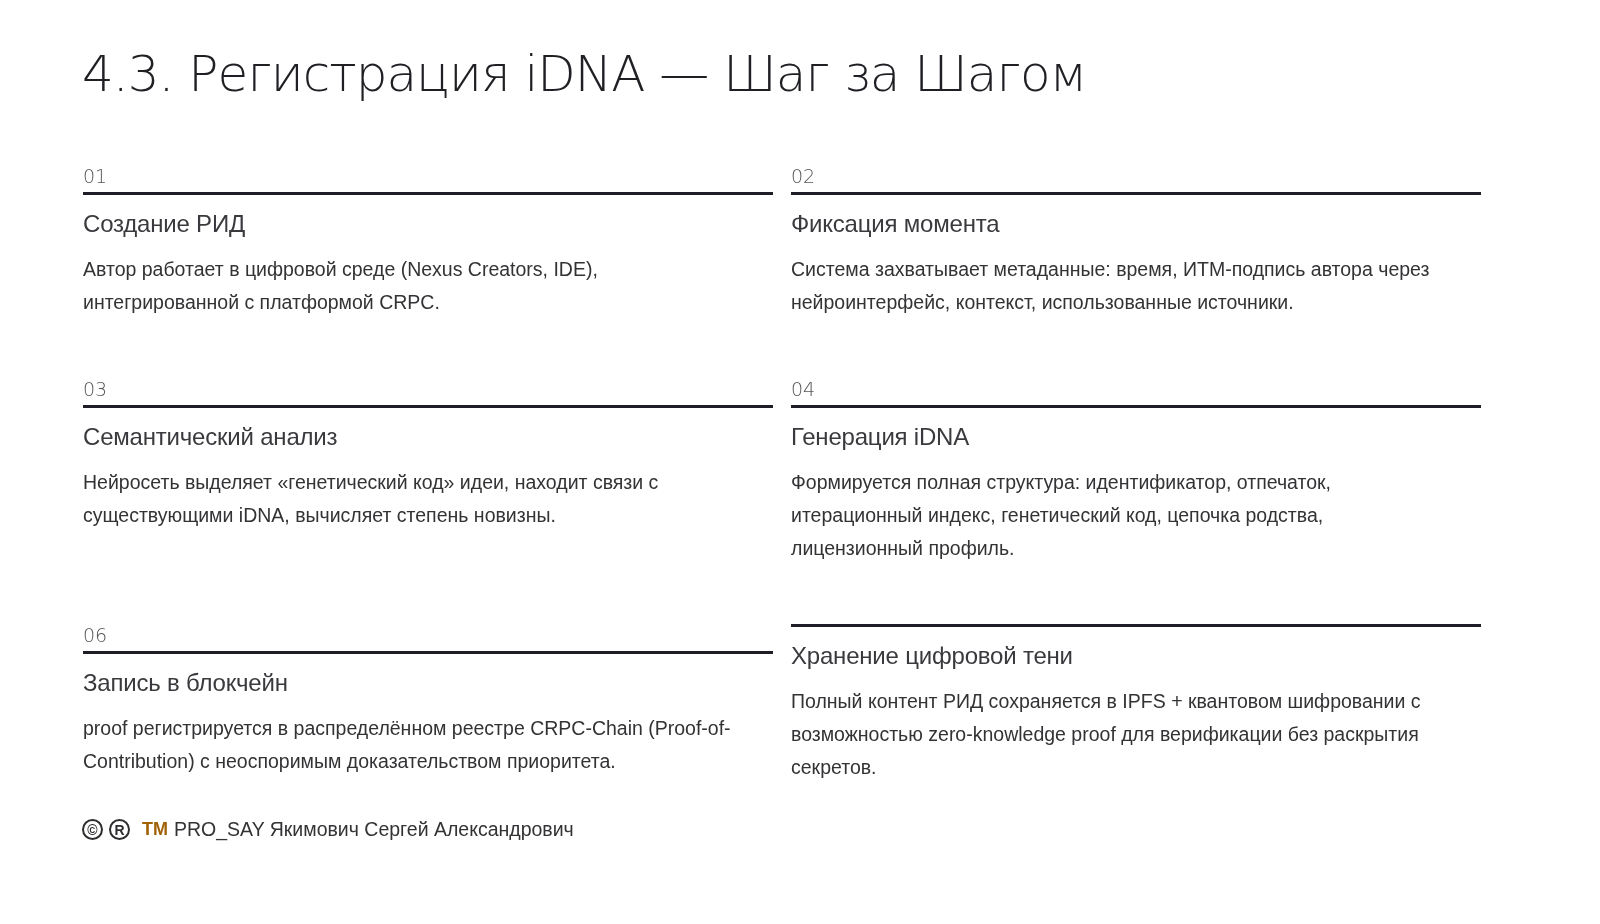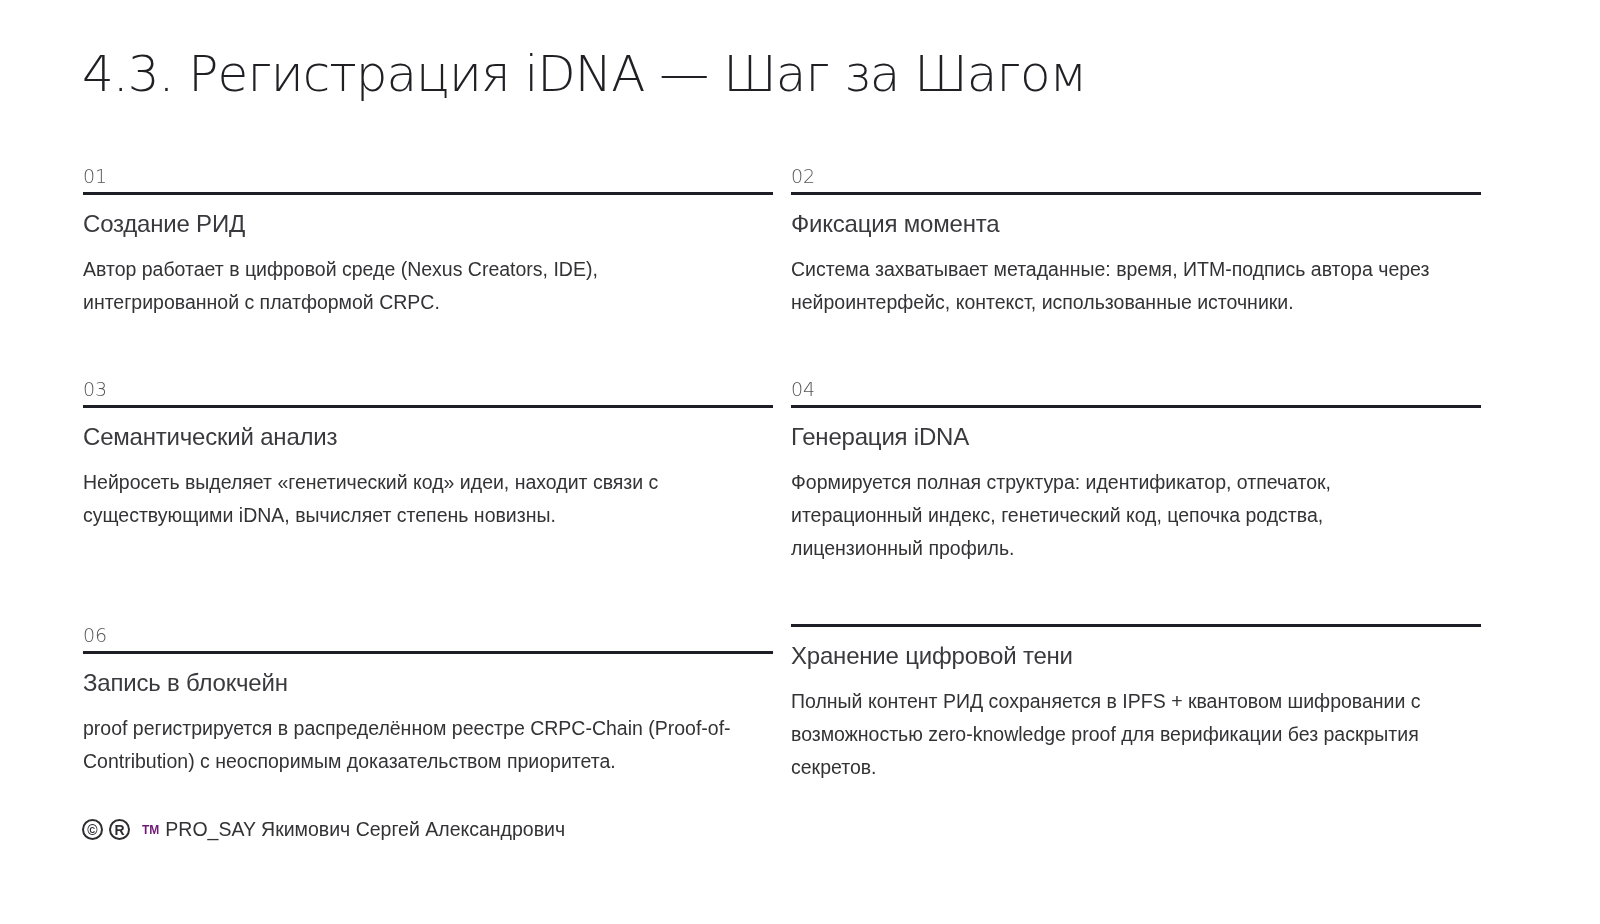--- a/index.html
+++ b/index.html
@@ -94,22 +94,22 @@
       border: 2.5px solid #2d2d30;
       border-radius: 50%;
       font-weight: bold;
       font-size: 14px;
       color: #2d2d30;
       box-sizing: border-box;
       line-height: 1;
     }
     .tm-icon {
       font-weight: bold;
-      font-size: 12px;
-      color: #701a75;
+      font-size: 18px;
+      color: #a16207;
       margin-left: 6px;
     }
   </style>
 </head>
 <body>
 
 <h1 class="page-title">4.3. Регистрация iDNA — Шаг за Шагом</h1>
 
 <div class="grid">
 

